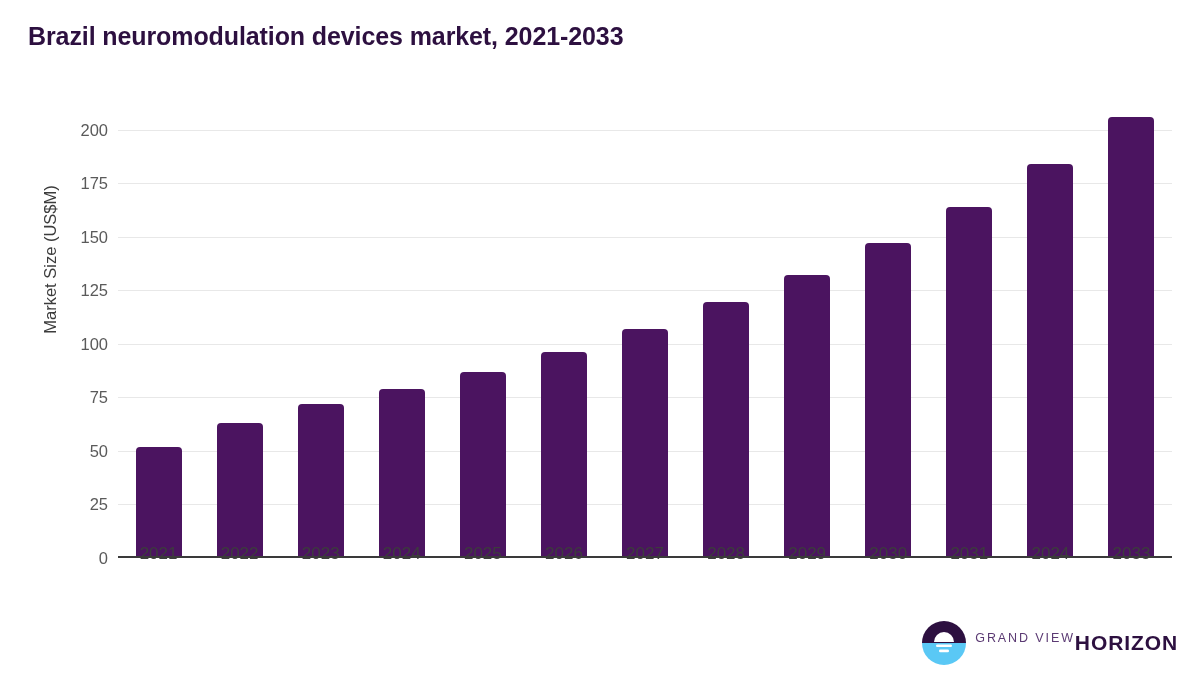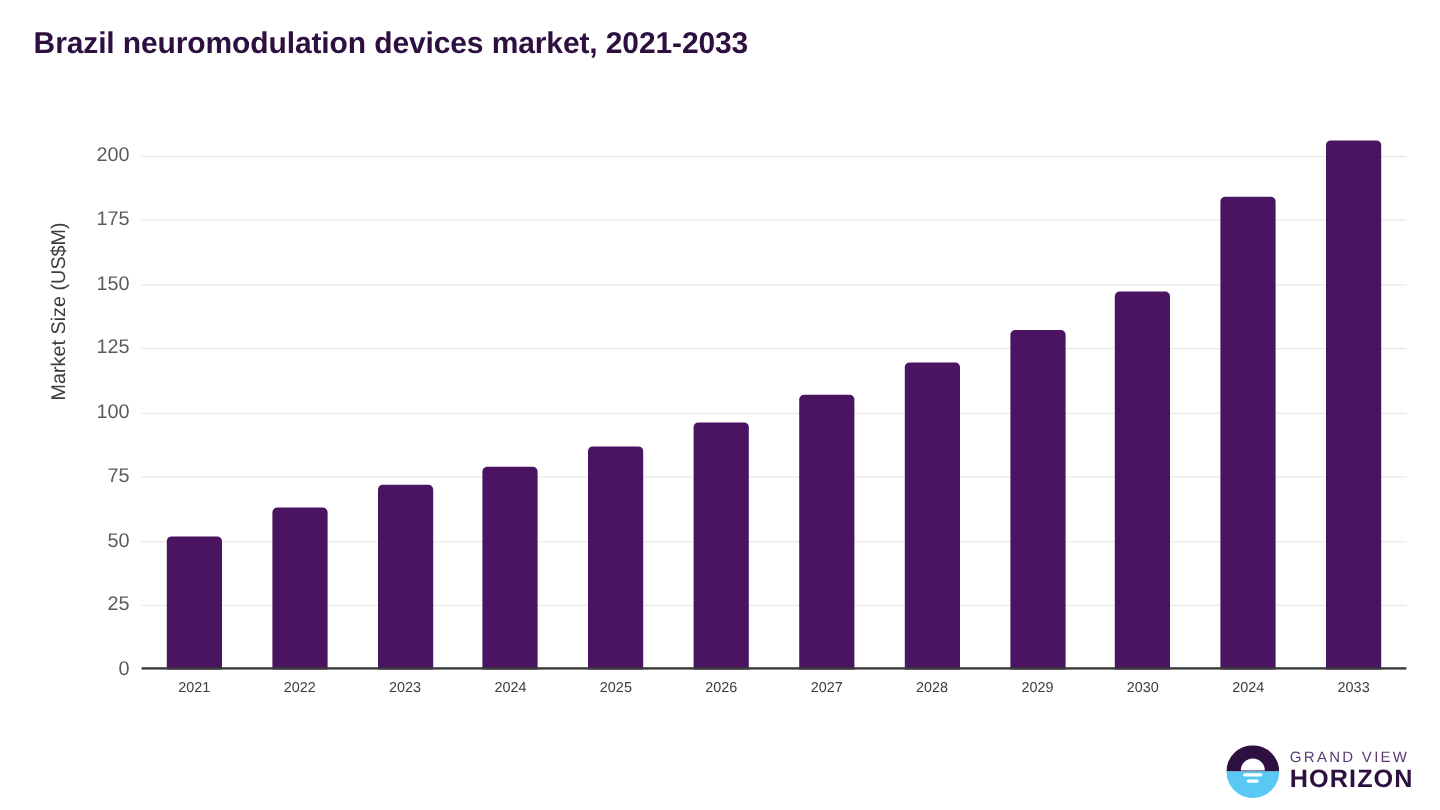--- a/index.html
+++ b/index.html
@@ -106,24 +106,24 @@
   }
 
   .bar {
     width: 46px;
     background: #4b1460;
     border-radius: 4px 4px 0 0;
   }
 
   .xtick-label {
     position: absolute;
-    top: 462px;
+    top: 440px;
     width: 100%;
     text-align: center;
-    font-size: 12px;
+    font-size: 17px;
     color: #3c3c3c;
     white-space: nowrap;
   }
 
   
   #footer-url {
     position: absolute;
     left: 30px;
     top: 628px;
     font-size: 13.5px;
@@ -138,21 +138,21 @@
     height: 46px;
     display: flex;
     align-items: center;
     gap: 9px;
   }
 
   #logo-mark { display: block; }
 
   #logo-text {
     display: flex;
-    flex-direction: column;
+    flex-direction: row;
     justify-content: flex-end;
     line-height: 1.06;
   }
 
   #logo-text-top {
     font-size: 12.5px;
     letter-spacing: 1.9px;
     color: #5b3a73;
   }
 
@@ -229,20 +229,24 @@
         </div>
         <div class="bar-group">
           <div class="bar" title="2029: 132" style="height: 282.679px; background: rgb(75, 20, 96);"></div>
           <div class="xtick-label">2029</div>
         </div>
         <div class="bar-group">
           <div class="bar" title="2030: 147" style="height: 314.802px; background: rgb(75, 20, 96);"></div>
           <div class="xtick-label">2030</div>
         </div>
         <div class="bar-group">
+          <div class="bar" title="2031: 164" style="height: 351.208px; background: rgb(75, 20, 96);"></div>
+          <div class="xtick-label">2031</div>
+        </div>
+        <div class="bar-group">
           <div class="bar" title="2032: 184" style="height: 394.038px; background: rgb(75, 20, 96);"></div>
           <div class="xtick-label">2024</div>
         </div>
         <div class="bar-group">
           <div class="bar" title="2033: 206" style="height: 441.151px; background: rgb(75, 20, 96);"></div>
           <div class="xtick-label">2033</div>
         </div>
       </div>
     <div id="x-axis-line"></div>
   </div>

